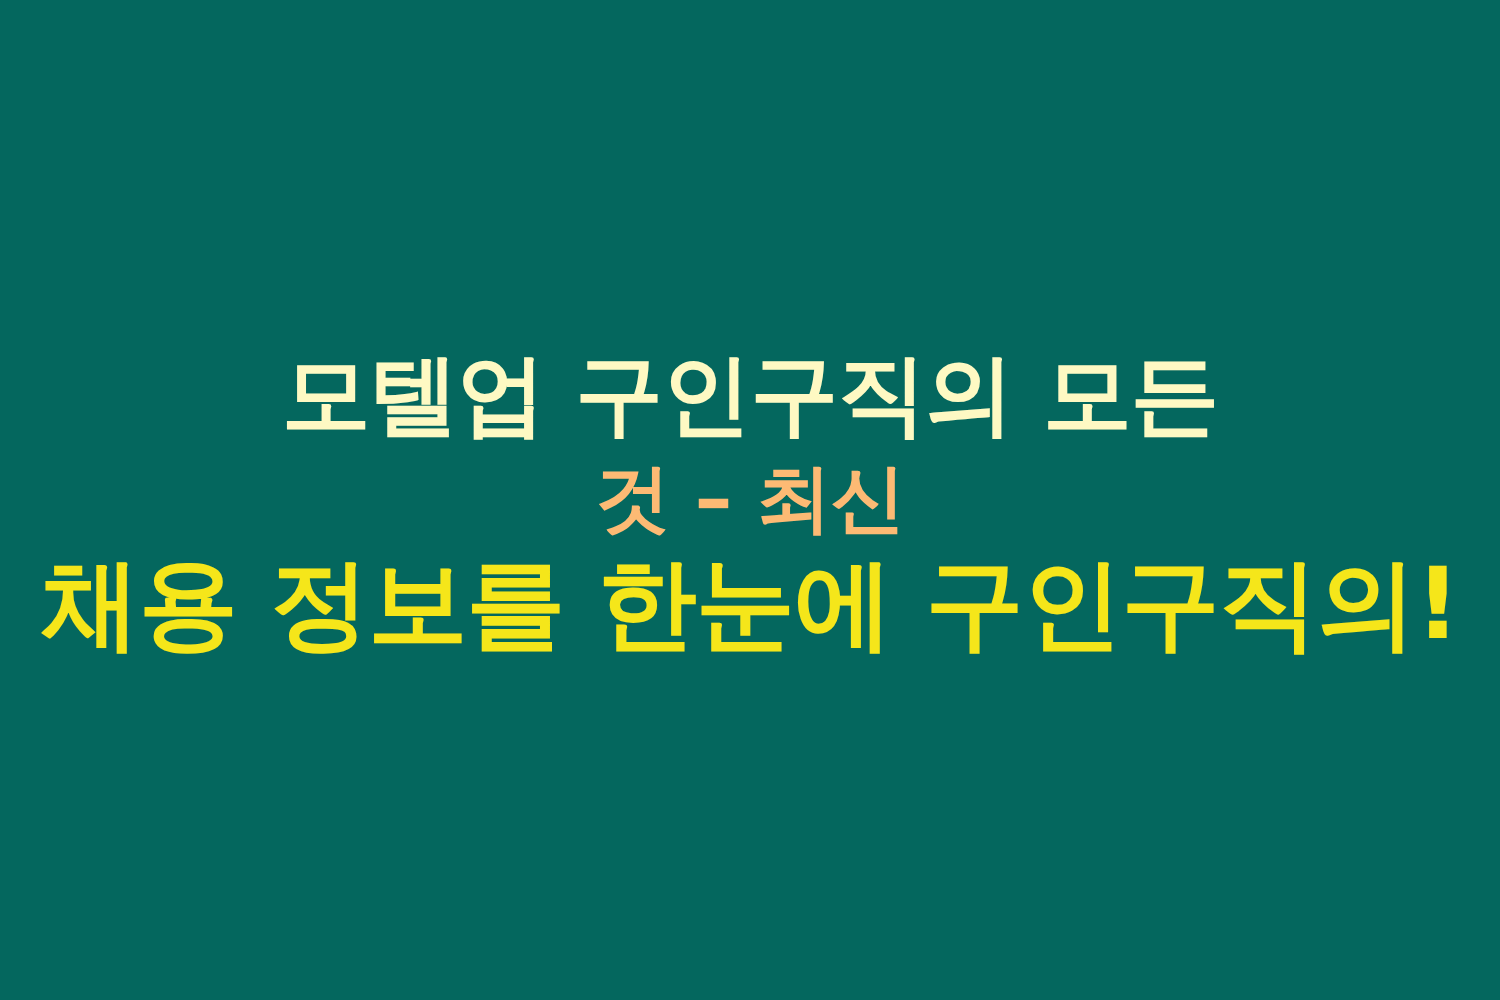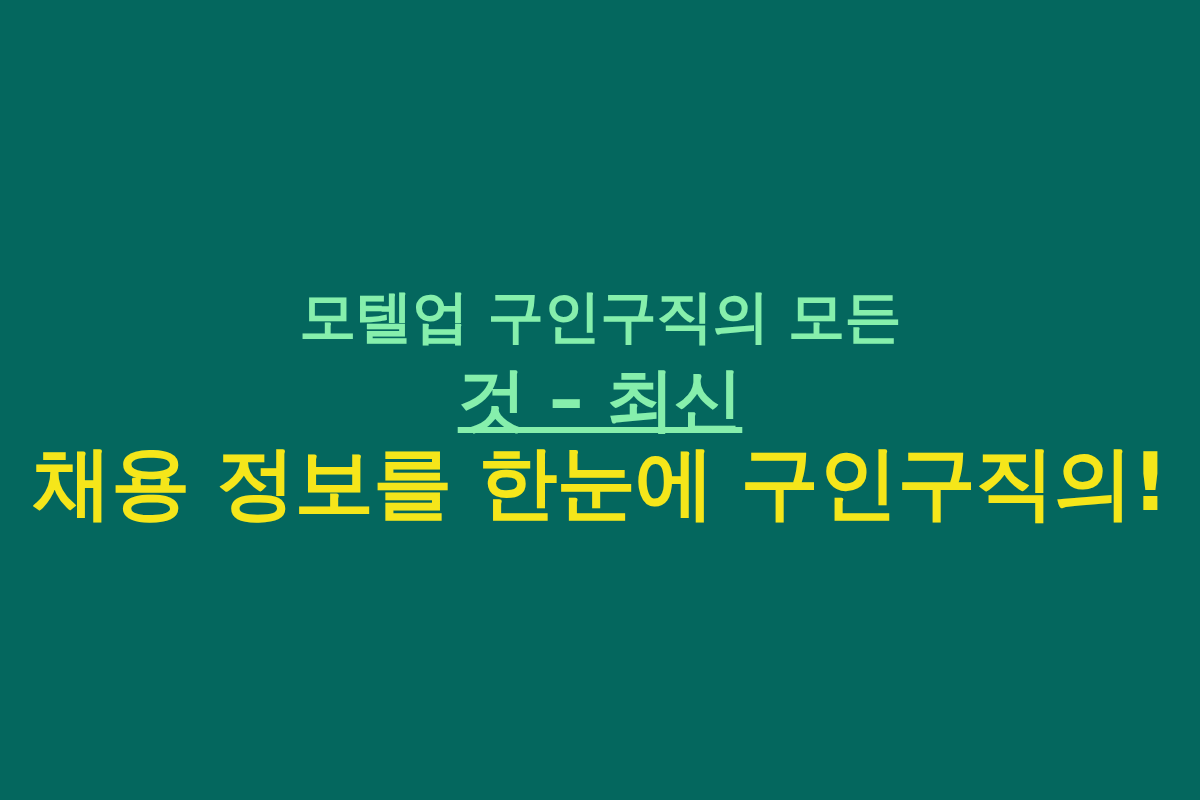--- a/index.html
+++ b/index.html
@@ -67,21 +67,21 @@
     line-height: 104px;
   }
 </style>
 </head>
 <body>
 
 <div class="banner" style="background: rgb(4, 103, 94);">
 
   <div class="title-block">
 
-    <span class="title-line title-line--a" style="color: #86efac; font-size: 57px; line-height: 84.3645px; text-align: center;">모텔업 구인구직의 모든</span>
+    <span class="title-line title-line--a" style="color: #fef9c3; font-size: 71px; line-height: 84.3645px; text-align: center;">모텔업 구인구직의 모든</span>
 
-    <span class="title-line title-line--b" style="color: #86efac; font-size: 69px; line-height: 83.0197px; text-decoration: underline;">것 – 최신</span>
+    <span class="title-line title-line--b" style="color: #fdba74; font-size: 60px; line-height: 83.0197px;">것 – 최신</span>
 
     <span class="title-line title-line--c" style="color: rgb(245, 230, 26); font-size: 79.3897px; line-height: 84.947px;">채용 정보를 한눈에 구인구직의!</span>
 
   </div>
 
 </div>
 
 </body></html>

